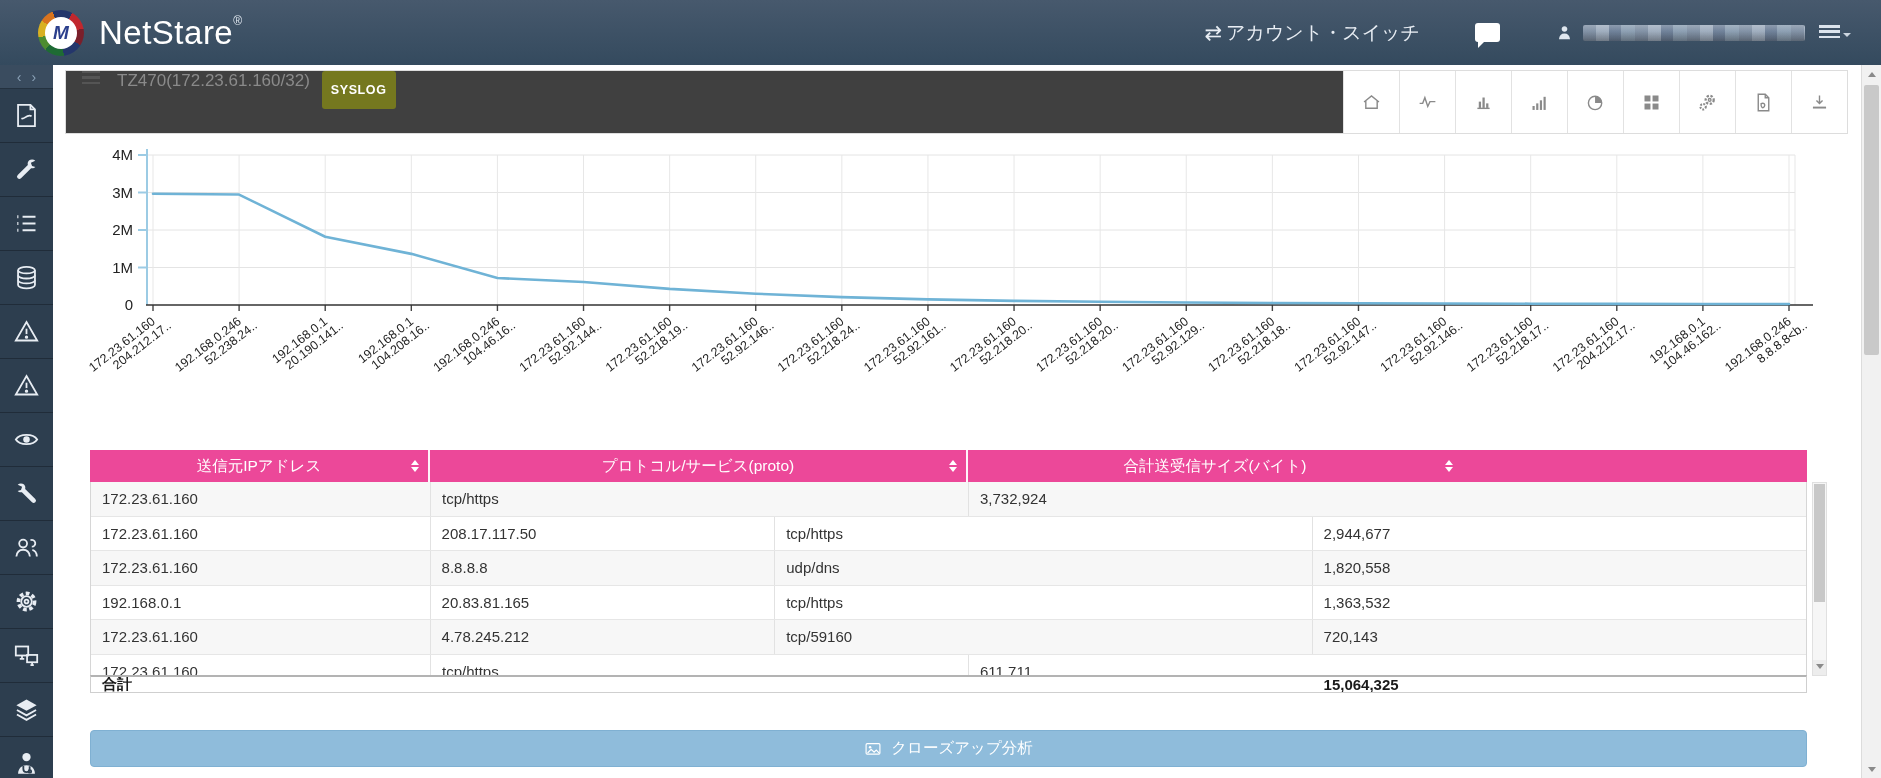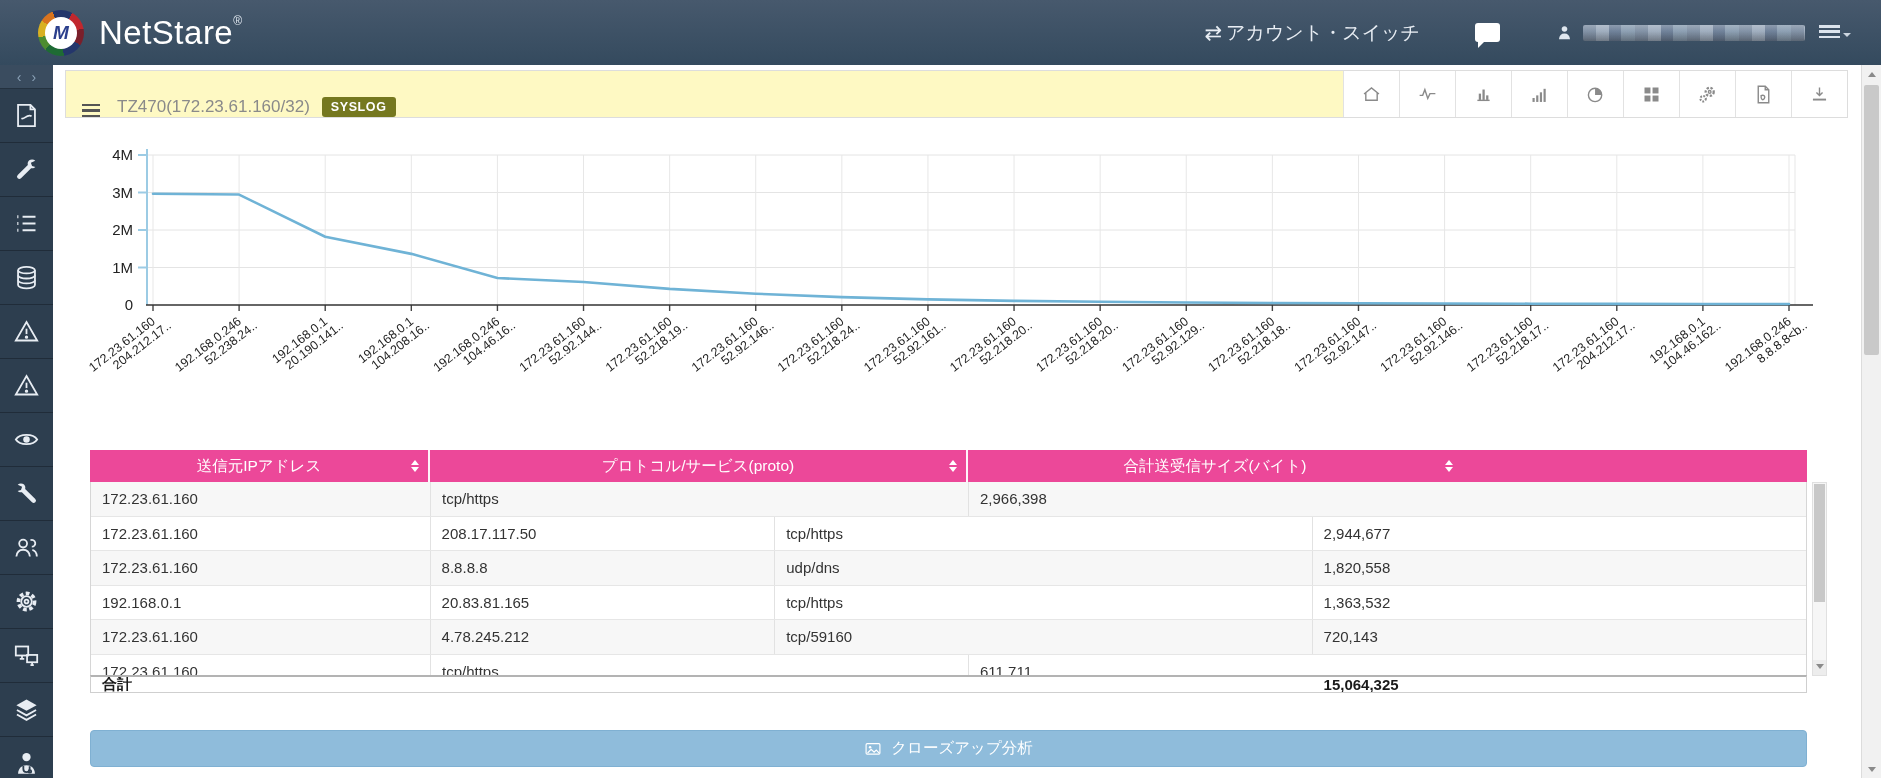--- a/index.html
+++ b/index.html
@@ -47,27 +47,27 @@
   
   .page-scrollbar{position:absolute;right:0;top:0;bottom:0;width:19px;background:#f1f1f1;border-left:1px solid #dcdcdc;}
   .ps-up,.ps-down{position:absolute;left:0;right:0;height:17px;background:#f1f1f1;display:flex;
                   align-items:center;justify-content:center;cursor:pointer;}
   .ps-up{top:0}.ps-down{bottom:0}
   .tri-up{width:0;height:0;border:4px solid transparent;border-bottom:5px solid #8a8a8a;margin-bottom:3px;}
   .tri-down{width:0;height:0;border:4px solid transparent;border-top:5px solid #8a8a8a;margin-top:3px;}
   .ps-thumb{position:absolute;left:2px;right:2px;top:20px;height:270px;background:#c9c9c9;border-radius:2px;cursor:pointer;}
 
   
-  .toolbar{position:absolute;left:12px;top:5px;width:1783px;height:48px;background:#fef9c3;
-           border:1px solid #ddd;display:flex;align-items:flex-end;box-sizing:border-box;}
+  .toolbar{position:absolute;left:12px;top:5px;width:1783px;height:64px;background:#404040;
+           border:1px solid #ddd;display:flex;align-items:flex-start;box-sizing:border-box;}
   .hamburger{width:18px;height:13px;margin:0 17px 0 16px;cursor:pointer;
       background:repeating-linear-gradient(180deg,#555 0 2.2px,transparent 2.2px 5.4px);}
   .panel-title{color:#8a8a8a;font-size:17px;margin-right:12px;}
   .badge{background:#75781f;color:#fff;font-weight:bold;font-size:12.5px;letter-spacing:.6px;
-         padding:3px 9px;border-radius:3px;}
+         padding:12px 9px;border-radius:3px;}
   .tool-buttons{margin-left:auto;display:flex;height:100%;}
   .tool-btn{width:55px;height:100%;background:#fff;border-left:1px solid #e2e2e2;display:flex;
             align-items:center;justify-content:center;color:#8a8a8a;cursor:pointer;}
   .tool-btn svg{width:21px;height:21px;}
 
   
   .chart-wrap{position:absolute;left:22px;top:58px;width:1760px;height:316px;}
 
   
   .table-wrap{position:absolute;left:37px;top:385px;width:1717px;}
@@ -435,21 +435,21 @@
             <span class="sort">
               <span class="u"></span>
               <span class="d"></span>
             </span>
           </div>
         </div>
       <div class="rows" id="tbody">
           <div class="tr odd">
             <div class="td w0">172.23.61.160</div>
             <div class="td w2">tcp/https</div>
-            <div class="td w3">2,966,398</div>
+            <div class="td w3">3,732,924</div>
           </div>
           <div class="tr">
             <div class="td w0">172.23.61.160</div>
             <div class="td w1">208.17.117.50</div>
             <div class="td w2">tcp/https</div>
             <div class="td w3">2,944,677</div>
           </div>
           <div class="tr odd">
             <div class="td w0">172.23.61.160</div>
             <div class="td w1">8.8.8.8</div>

